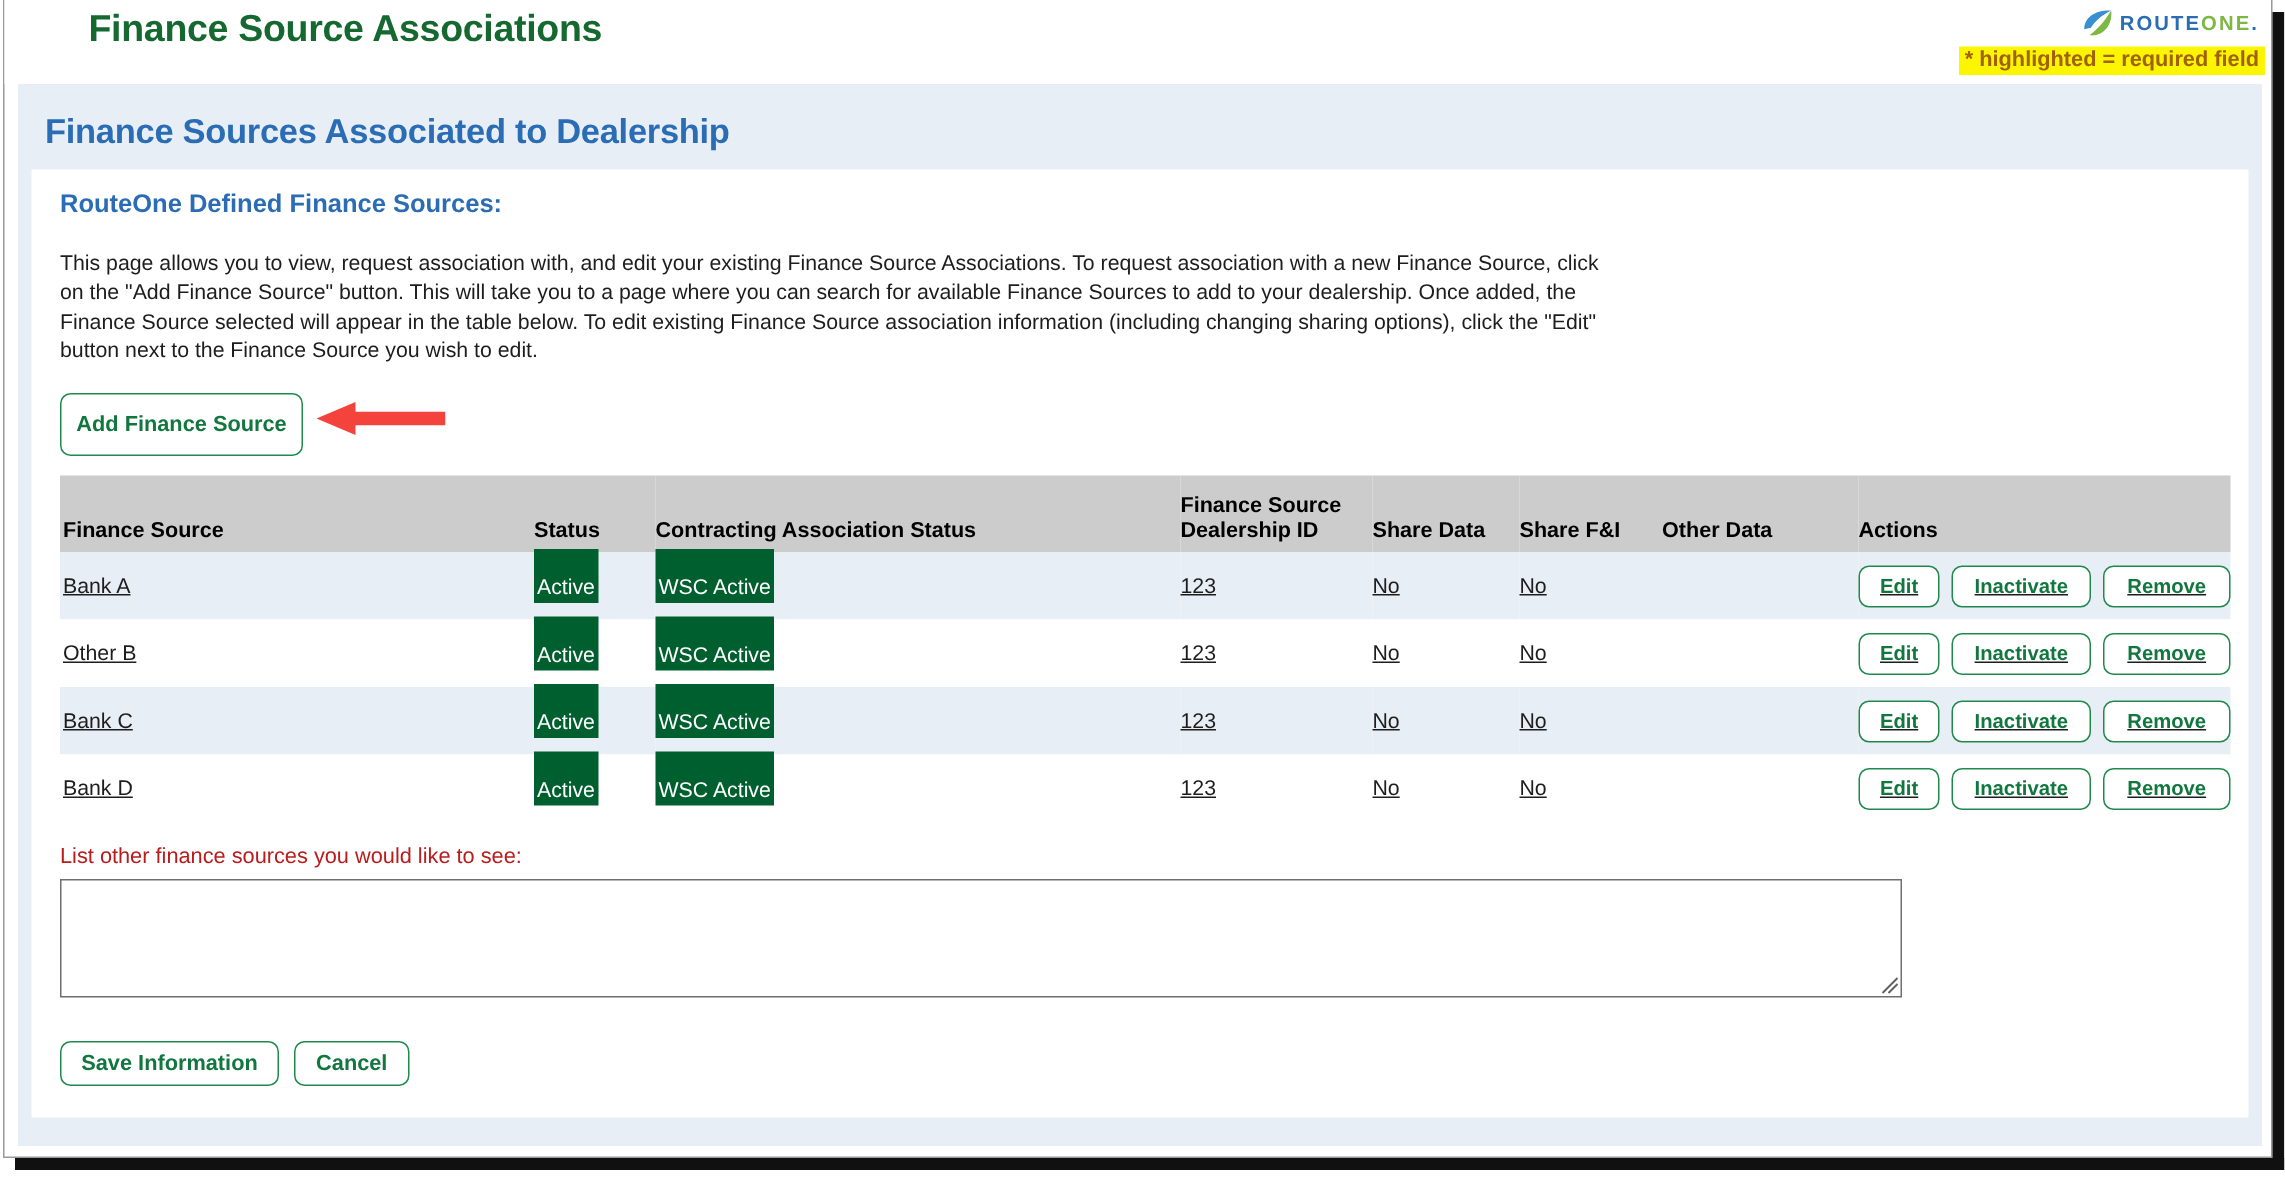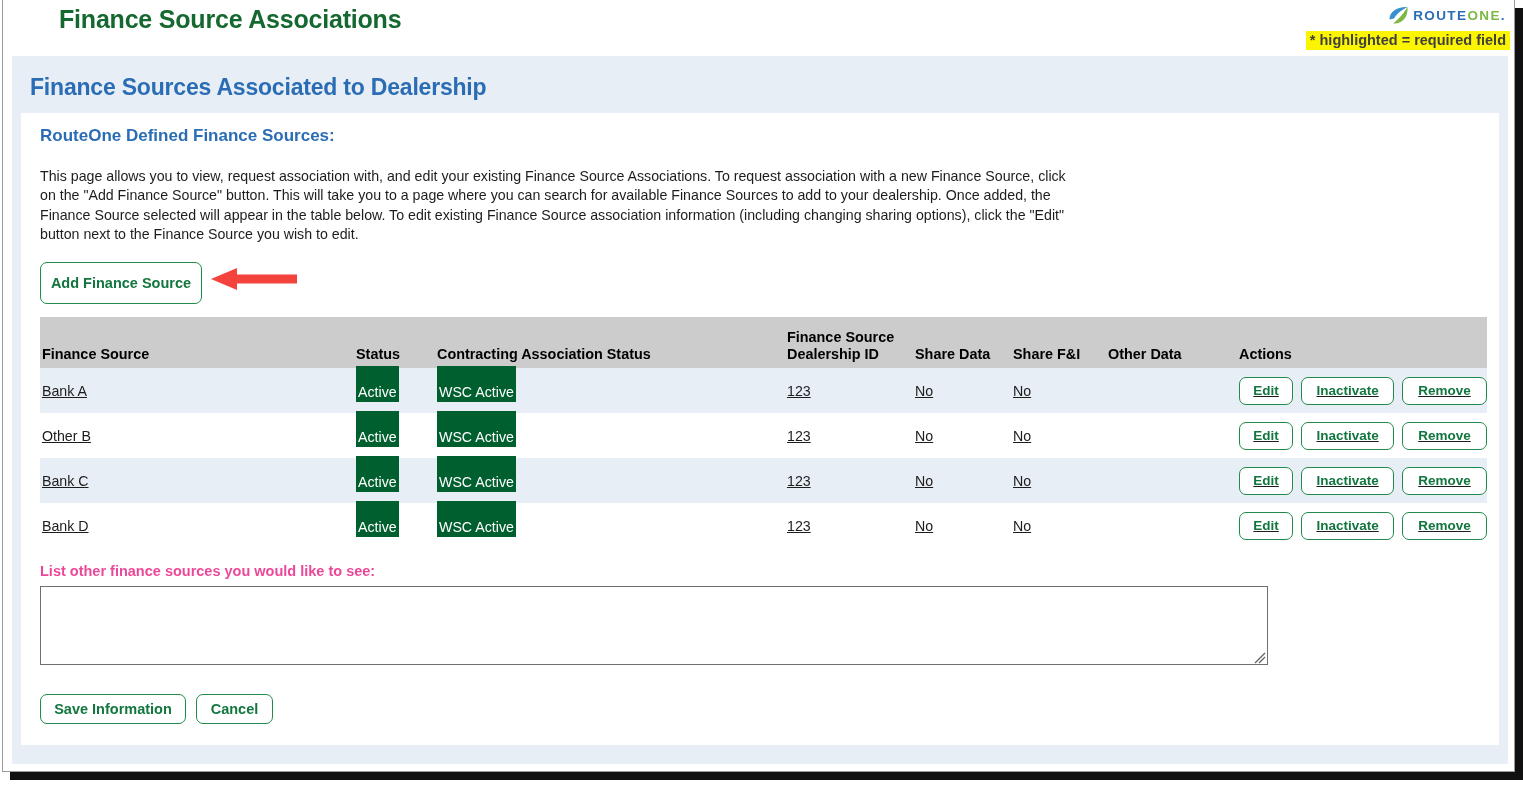--- a/index.html
+++ b/index.html
@@ -76,21 +76,21 @@
     letter-spacing: 1.4px;
   }
   .logo-route { color: #2a6db5; }
   .logo-one { color: #7cb843; }
   .logo-dot { color: #2a6db5; }
   .required-note {
     position: absolute;
     right: 4px;
     top: 31px;
     background: #fcf500;
-    color: #404040;
+    color: #a16207;
     font-size: 14.5px;
     font-weight: bold;
     padding: 1px 4px 2px 4px;
     white-space: nowrap;
   }
 
   
   .blue-panel {
     position: absolute;
     left: 9px;
@@ -223,22 +223,22 @@
   .btn-edit { width: 56px; height: 28px; font-size: 13.5px; }
   .btn-inactivate { width: 96px; height: 28px; font-size: 13.5px; }
   .btn-remove { width: 88px; height: 28px; font-size: 13.5px; }
 
   
   .ta-label {
     position: absolute;
     left: 19px;
     top: 450px;
     font-size: 14.5px;
-    font-weight: bold;
-    color: #ec4899;
+    font-weight: normal;
+    color: #b91c1c;
   }
   .ta-box {
     position: absolute;
     left: 19px;
     top: 473px;
     width: 1228px;
     height: 79px;
     border: 1px solid #6f6f6f;
     background: #ffffff;
     resize: none;

